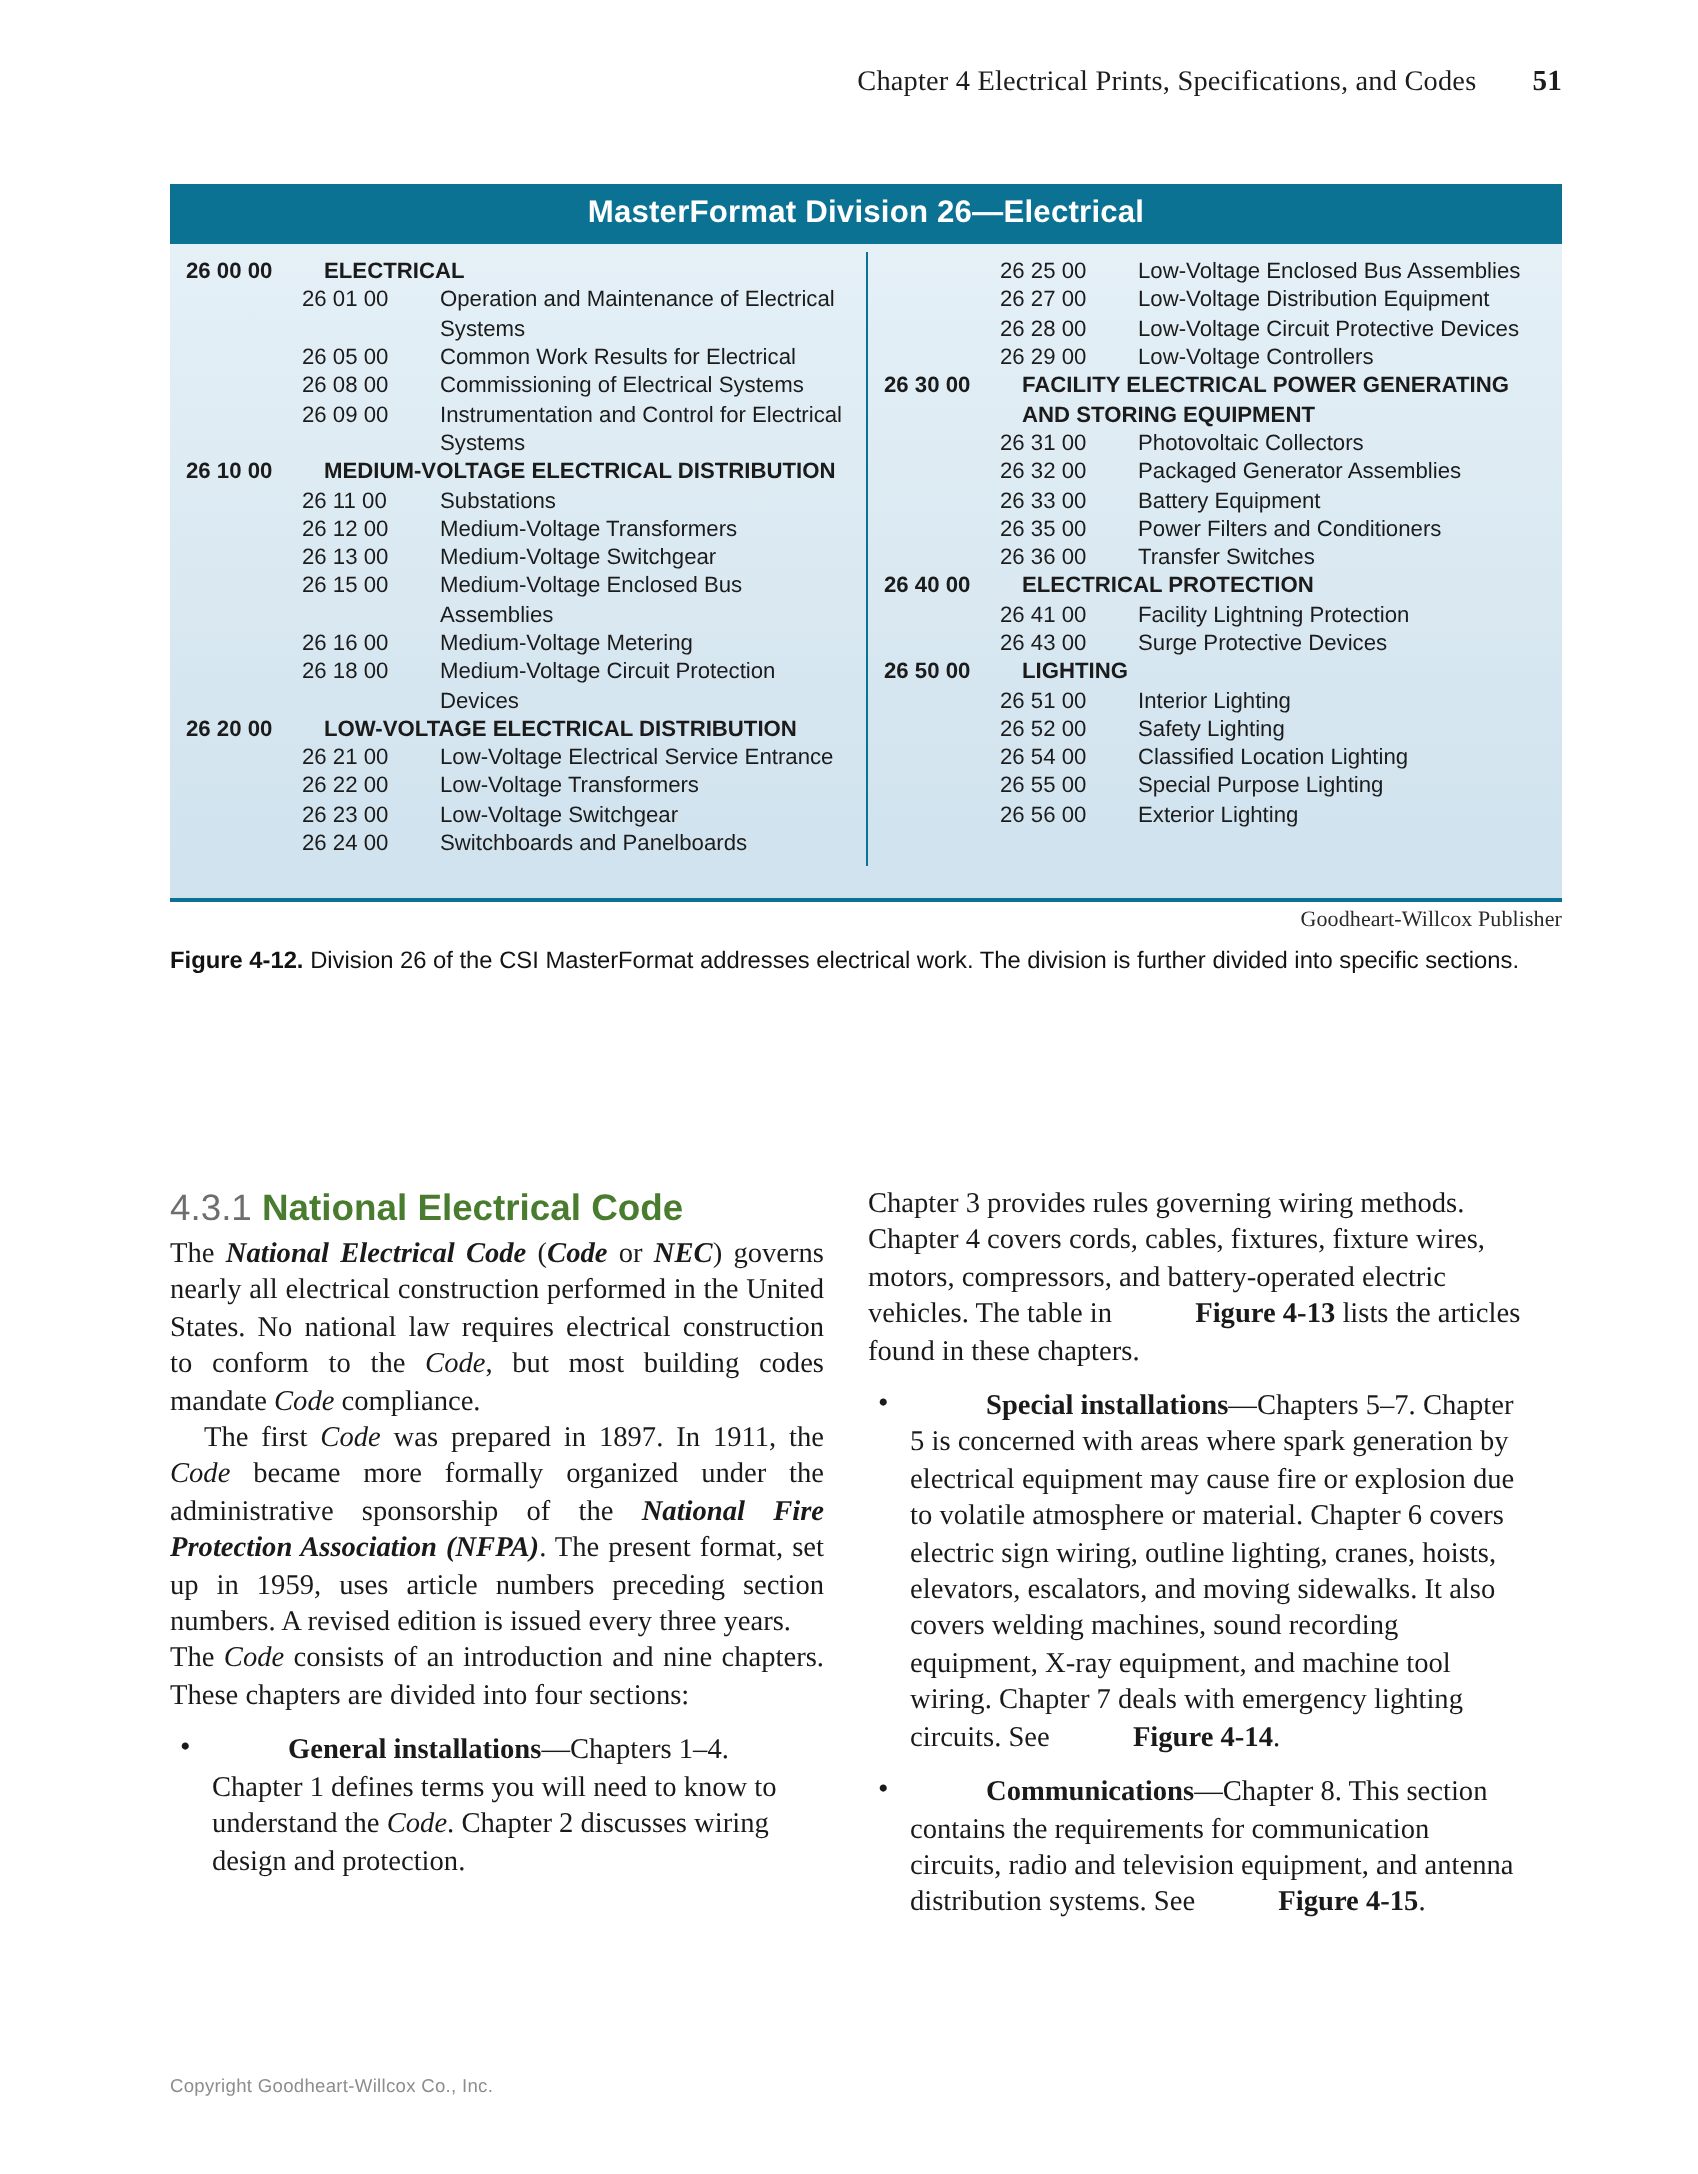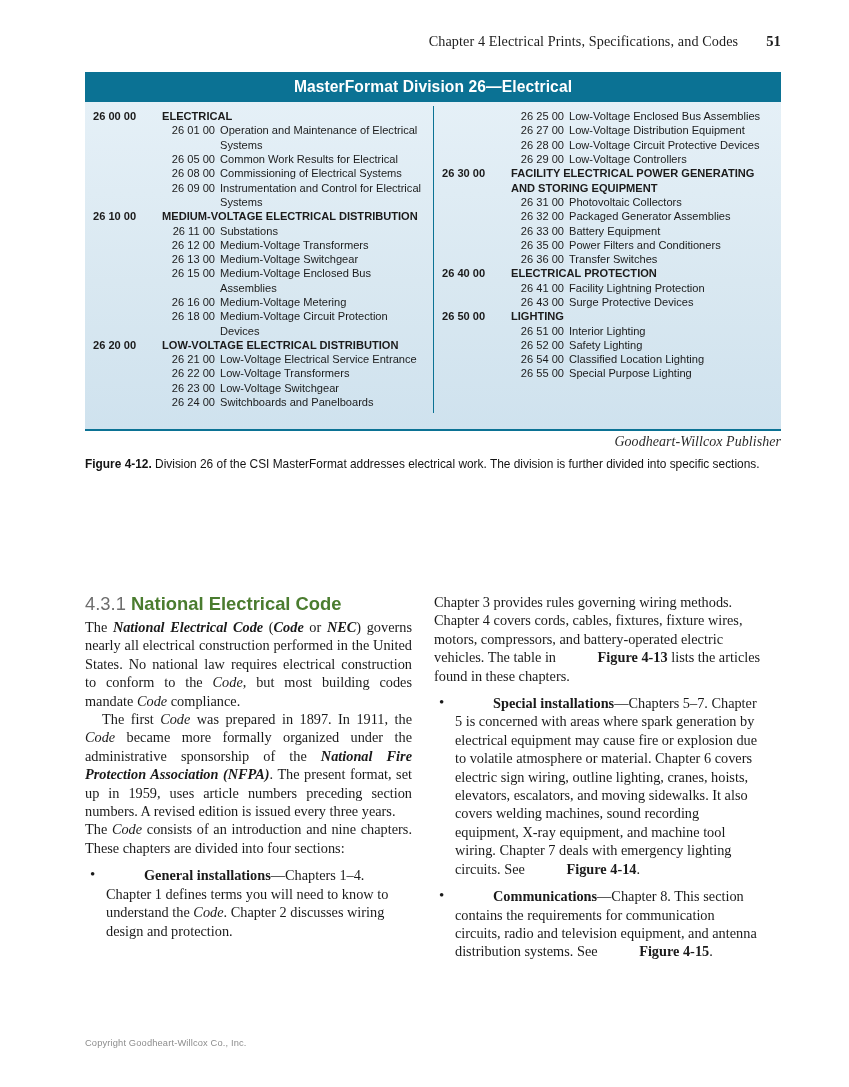--- a/index.html
+++ b/index.html
@@ -39,21 +39,21 @@
   .running-head .rh-title { white-space: nowrap; }
   .running-head .rh-page {
     font-weight: bold;
     font-size: 14.6px;
     margin-left: 28px;
   }
 
   
   .figure-block {
     position: absolute;
-    top: 72px;
+    top: 92px;
     left: 85px;
     width: 696px;
   }
   .tbl-header {
     background: #0b7294;
     color: #ffffff;
     text-align: center;
     font-family: "Liberation Sans", sans-serif;
     font-weight: bold;
     font-size: 15.6px;
@@ -99,28 +99,26 @@
   .row.lvl1 .num {
     width: 64px;
     padding-left: 0px;
   }
   .row.lvl1 .ttl { padding-left: 5px; }
 
   
   .row.lvl2 .num {
     width: 64px;
     padding-left: 58px;
-    text-align: right;
   }
   .row.lvl2 .ttl { padding-left: 5px; }
 
   .credit {
     font-family: "Liberation Serif", serif;
-    font-style: italic;
-    font-size: 14px;
+    font-size: 11px;
     color: #2a2a2a;
     text-align: right;
     margin-top: 3px;
     letter-spacing: 0.05px;
   }
   .fig-caption {
     font-family: "Liberation Sans", sans-serif;
     font-size: 11.9px;
     line-height: 17.5px;
     color: #131313;
@@ -363,20 +361,24 @@
             <span class="num">26 52 00</span>
             <span class="ttl">Safety Lighting</span>
           </div>
           <div class="row lvl2">
             <span class="num">26 54 00</span>
             <span class="ttl">Classified Location Lighting</span>
           </div>
           <div class="row lvl2">
             <span class="num">26 55 00</span>
             <span class="ttl">Special Purpose Lighting</span>
+          </div>
+          <div class="row lvl2">
+            <span class="num">26 56 00</span>
+            <span class="ttl">Exterior Lighting</span>
           </div>
         </div>
     </div>
     <div class="credit">Goodheart-Willcox Publisher</div>
     <div class="fig-caption">
       <span class="fig-label">Figure 4-12.</span>
       <span>Division 26 of the CSI MasterFormat addresses electrical work. The division is further divided into specific sections.</span>
     </div>
   </div>
 

